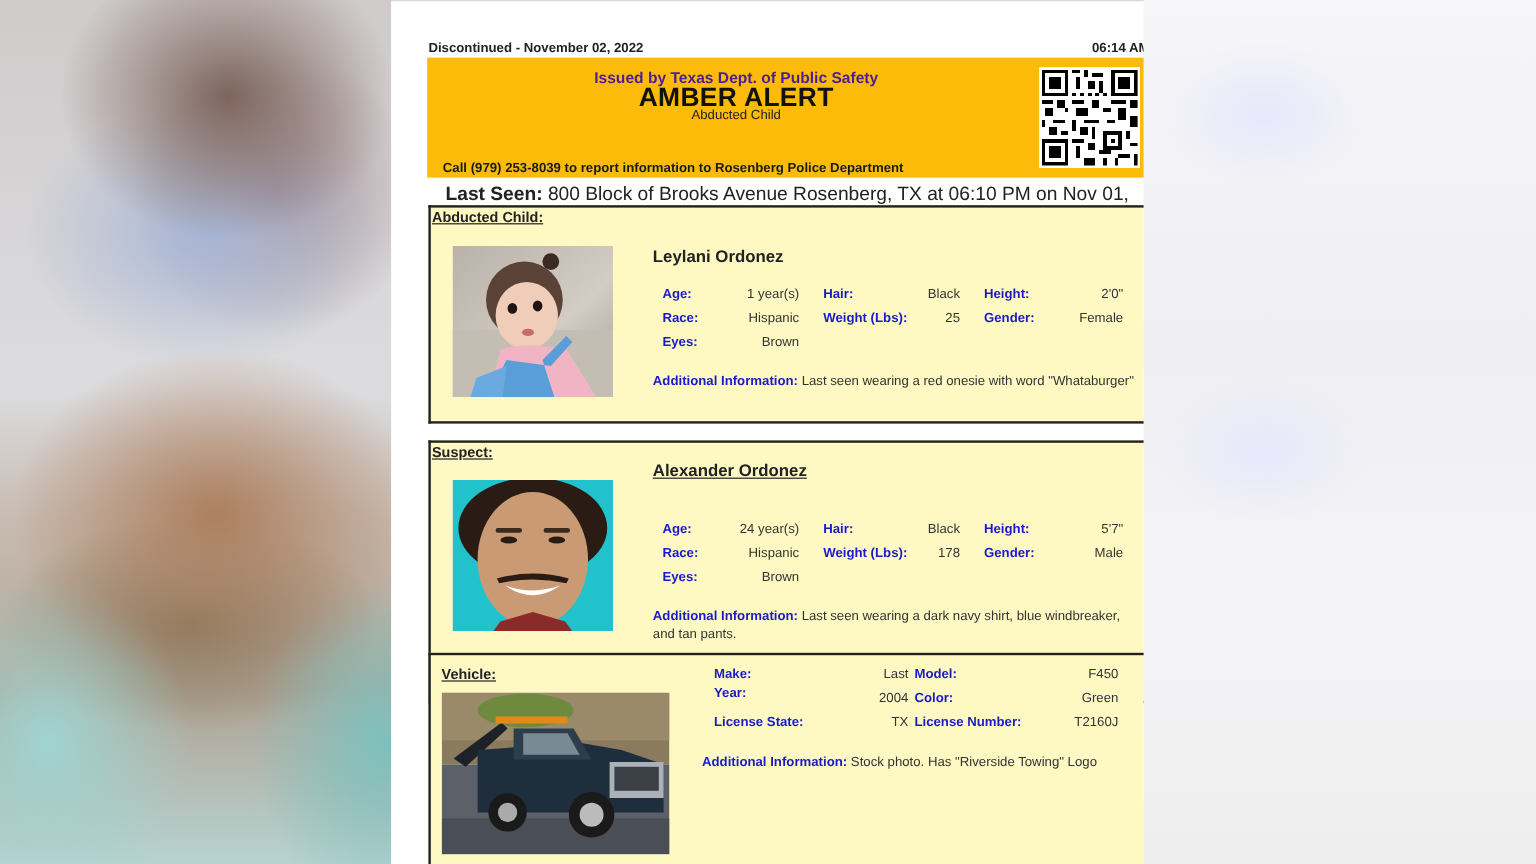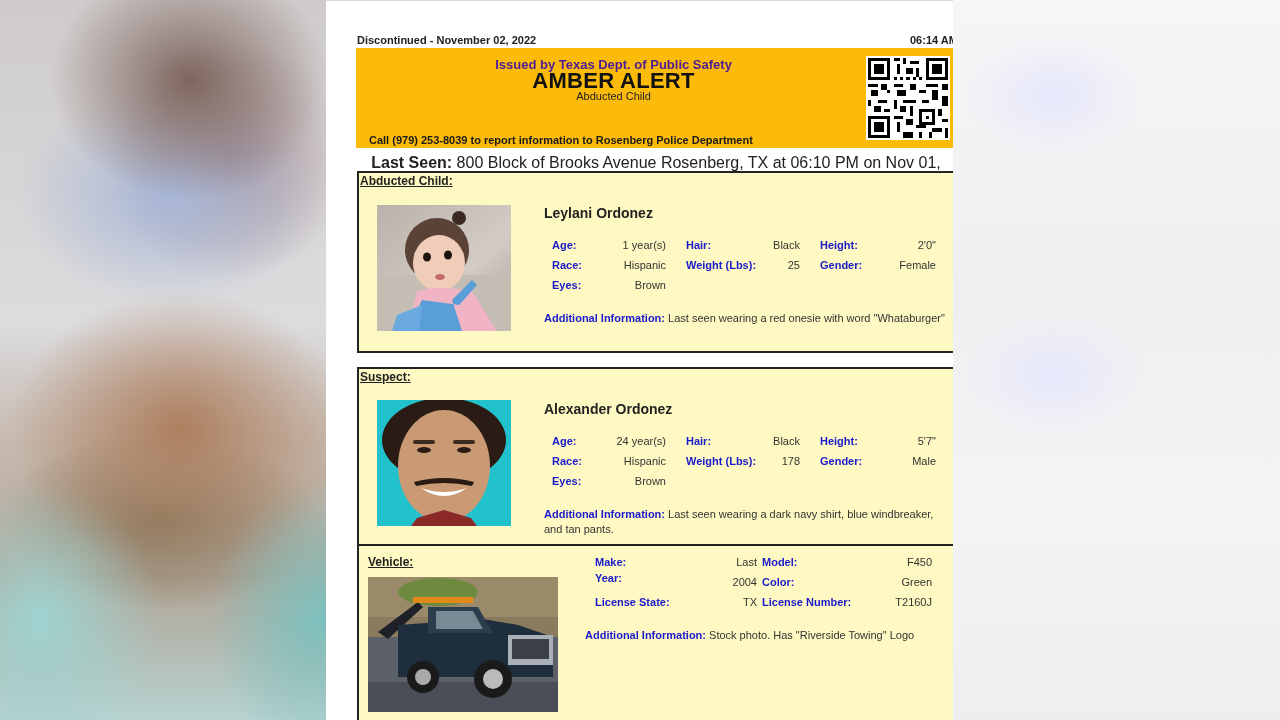--- a/index.html
+++ b/index.html
@@ -235,21 +235,21 @@
         <ellipse cx="67" cy="66" rx="46" ry="56" fill="#c99a74"></ellipse>
         <rect x="36" y="40" width="22" height="4" rx="2" fill="#3a2a20"></rect>
         <rect x="76" y="40" width="22" height="4" rx="2" fill="#3a2a20"></rect>
         <ellipse cx="47" cy="50" rx="7" ry="3" fill="#2a1c14"></ellipse>
         <ellipse cx="87" cy="50" rx="7" ry="3" fill="#2a1c14"></ellipse>
         <path d="M37 82 Q67 74 97 82 L95 86 Q67 80 39 86 Z" fill="#2a1c14"></path>
         <path d="M44 88 Q67 104 90 88 Q67 96 44 88 Z" fill="#ffffff"></path>
         <path d="M40 118 L67 110 L94 118 L100 126 L34 126 Z" fill="#8c2a2a"></path>
       </svg>
     </div>
-    <div class="name" style="top:32px;">Alexander Ordonez</div>
+    <div class="name" style="top:15px;text-decoration:underline;">Alexander Ordonez</div>
 
     <div class="lbl" style="left:193px;top:66px;">Age:</div>
     <div class="val" style="right:296px;top:66px;">24 year(s)</div>
     <div class="lbl" style="left:327px;top:66px;">Hair:</div>
     <div class="val" style="right:162px;top:66px;">Black</div>
     <div class="lbl" style="left:461px;top:66px;">Height:</div>
     <div class="val" style="right:26px;top:66px;">5'7"</div>
 
     <div class="lbl" style="left:193px;top:86px;">Race:</div>
     <div class="val" style="right:296px;top:86px;">Hispanic</div>

